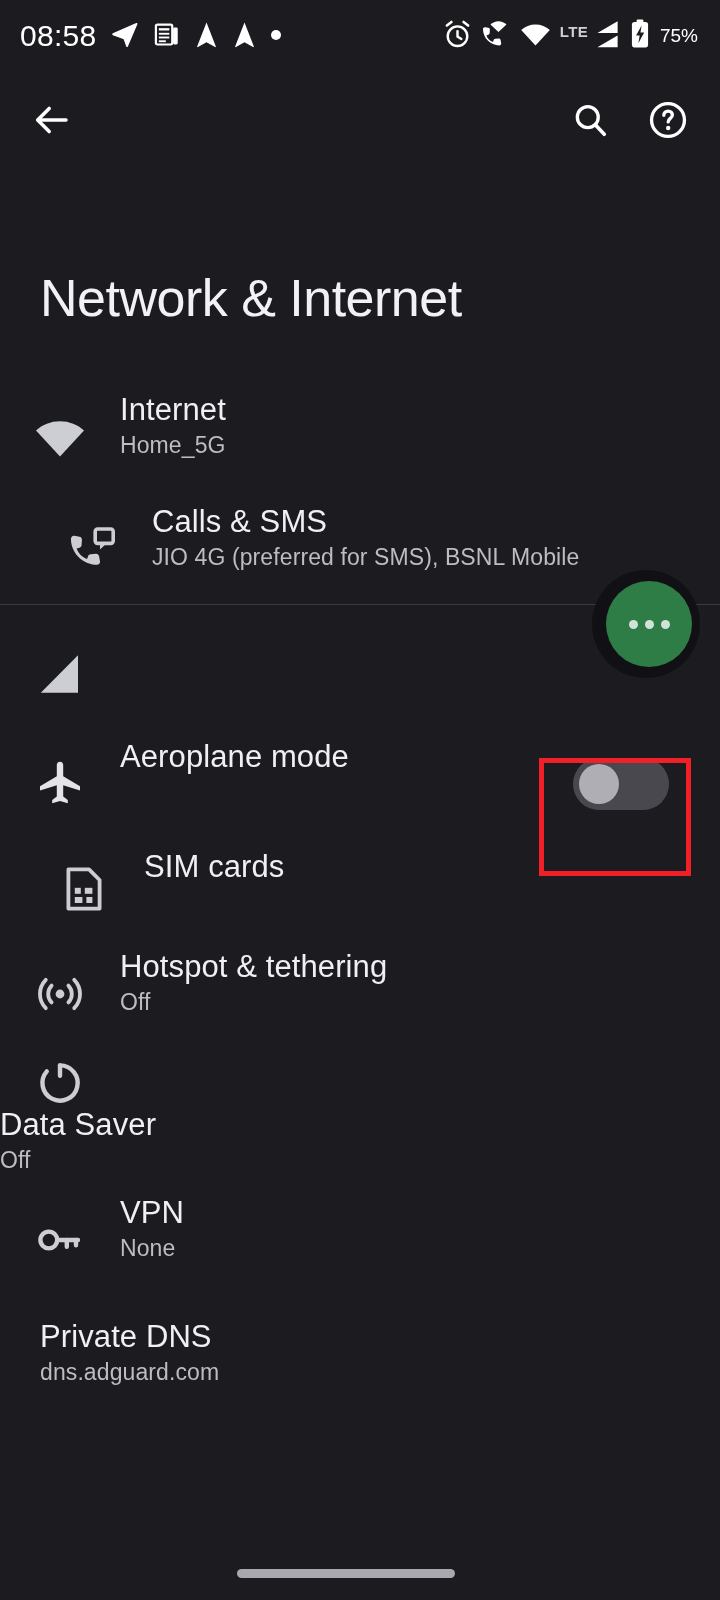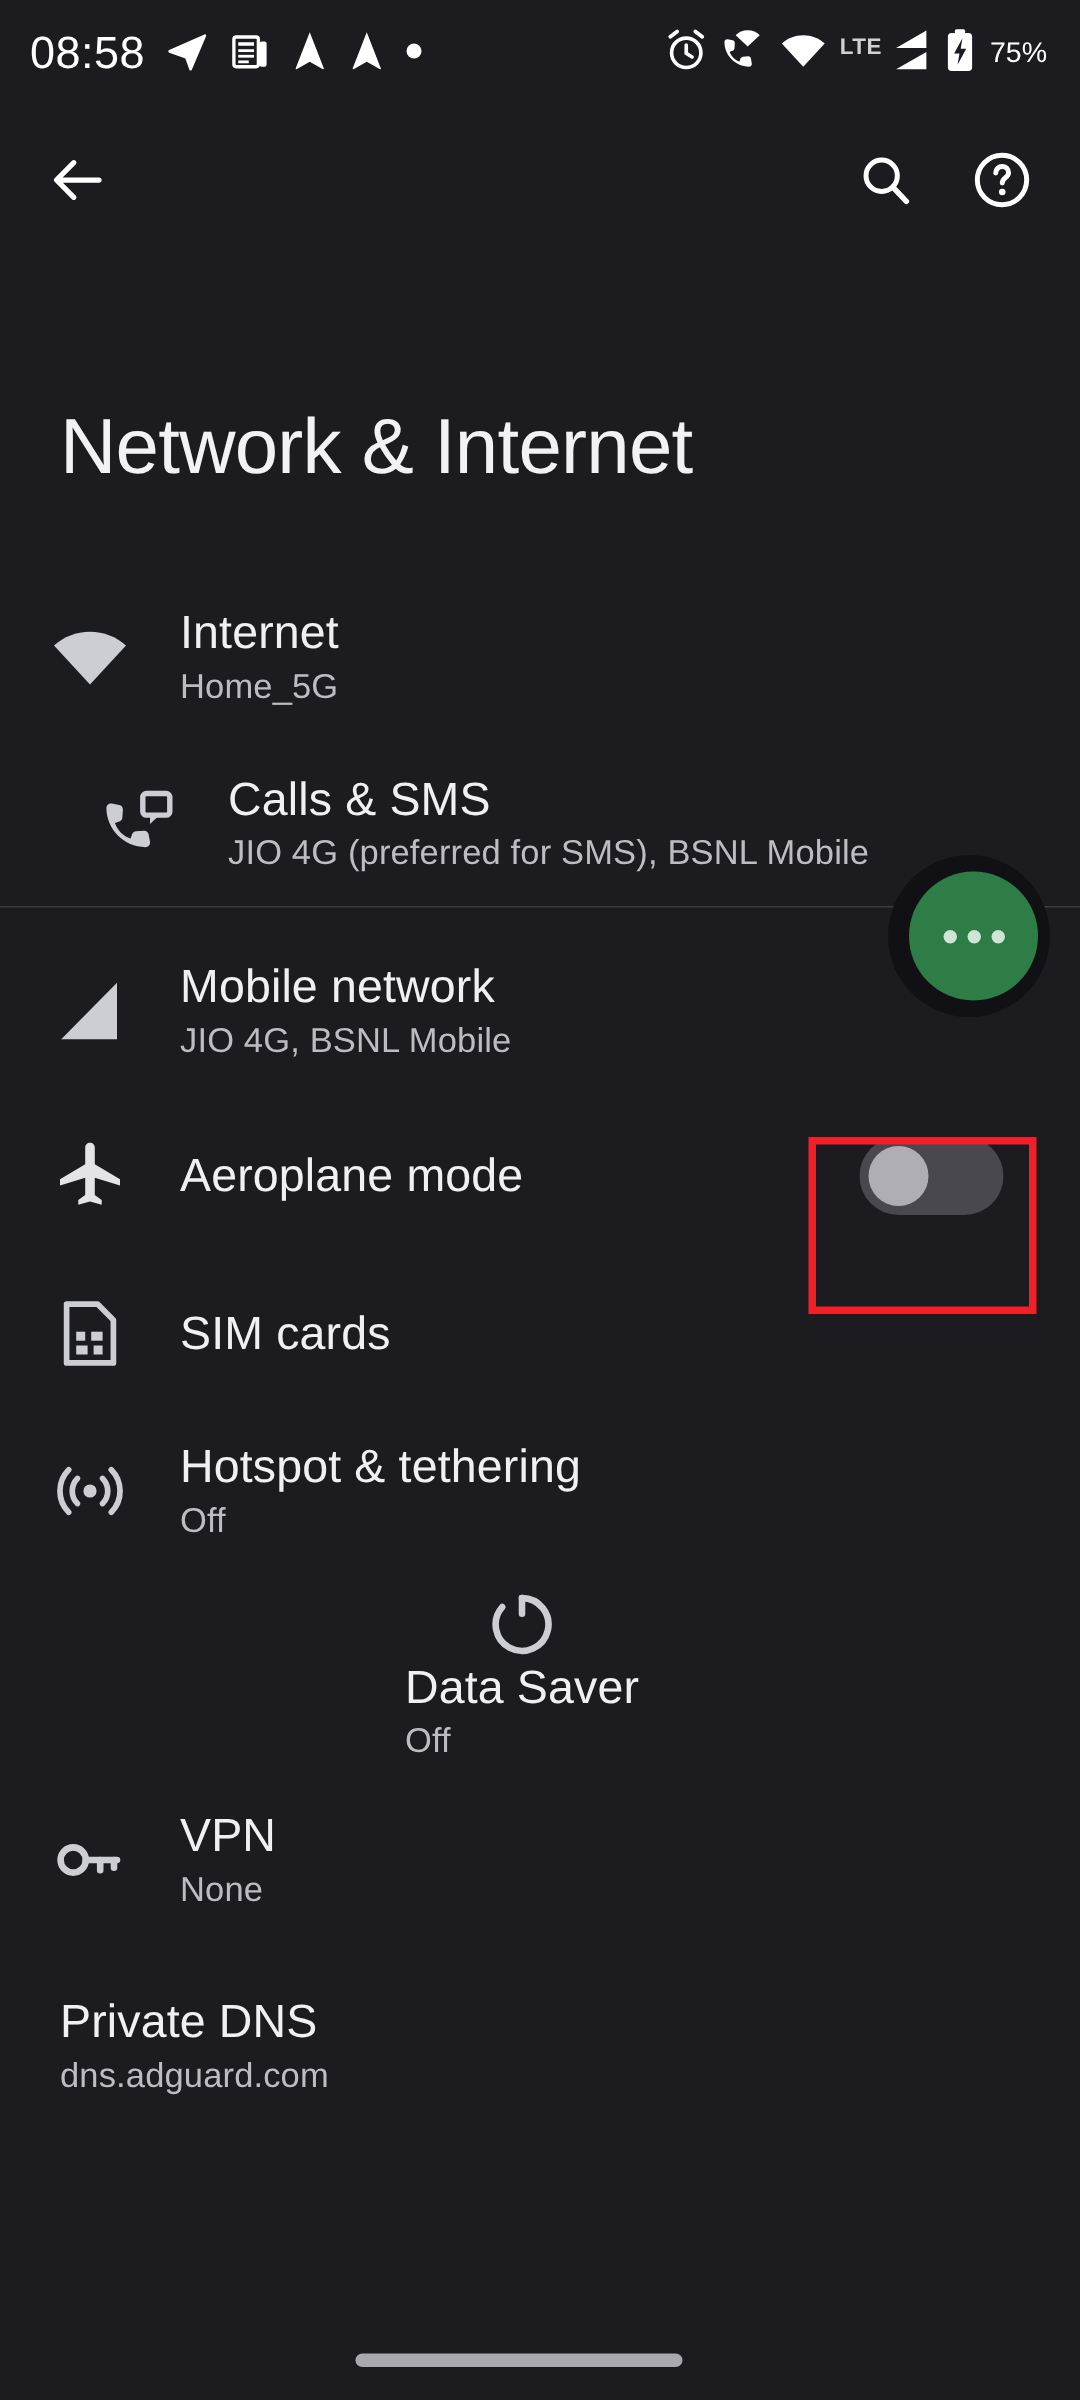--- a/index.html
+++ b/index.html
@@ -73,21 +73,21 @@
     position:absolute; top:270px; left:40px;
     font-size:52px; font-weight:400;
     color:#f2f2f5; letter-spacing:-0.5px;
     line-height:1.1;
   }
 
   
   .list { position:absolute; top:382px; left:0; width:720px; }
   .row {
     position:relative;
-    display:flex; align-items:center;
+    display:flex; 
     min-height:96px;
     padding:10px 24px 10px 0;
     cursor:pointer;
   }
   .row-icon {
     width:120px; min-width:120px;
     display:flex; align-items:center; justify-content:center;
   }
   .row-text { flex:1; display:flex; flex-direction:column; gap:4px; }
   .row-title {
@@ -105,21 +105,21 @@
   .divider {
     height:1px; width:720px;
     background:#3b3b42;
   }
 
   
   .row.r-internet  { min-height:112px; }
   .row.r-calls     { min-height:110px;margin-left:32px; }
   .row.r-mobile    { min-height:110px; margin-top:14px; }
   .row.r-aero      { min-height:110px; }
-  .row.r-sim       { min-height:100px; }
+  .row.r-sim       { min-height:100px;padding-left:24px; }
   .row.r-hotspot   { min-height:110px; }
   .row.r-datasaver { min-height:110px;flex-direction:column; }
   .row.r-vpn       { min-height:110px; }
   .row.r-dns       { min-height:110px; margin-top:14px; }
 
   
   .toggle-wrap {
     width:150px; min-width:150px;
     display:flex; align-items:center; justify-content:center;
   }
@@ -331,24 +331,20 @@
     </div>
 
     <div class="divider"></div>
 
     <div class="row r-mobile">
       <div class="row-icon">
         <svg width="48" height="44" viewBox="0 0 24 22">
           <path d="M21 1.6v18.8H2.4z" fill="#cdcdd4"></path>
         </svg>
       </div>
-      <div class="row-text">
-        <div class="row-title">Mobile network</div>
-        <div class="row-sub">JIO 4G, BSNL Mobile</div>
-      </div>
     </div>
 
     <div class="row r-aero">
       <div class="row-icon">
         <svg width="48" height="48" viewBox="0 0 24 24">
           <path d="M22 15.2v-2.1l-8.4-5V2.5c0-.9-.7-1.6-1.6-1.6s-1.6.7-1.6 1.6v5.6l-8.4 5v2.1l8.4-2.6v5.7l-2.3 1.7v1.6l3.9-1.1 3.9 1.1v-1.6l-2.3-1.7v-5.7z" fill="#e3e3e8"></path>
         </svg>
       </div>
       <div class="row-text">
         <div class="row-title">Aeroplane mode</div>

